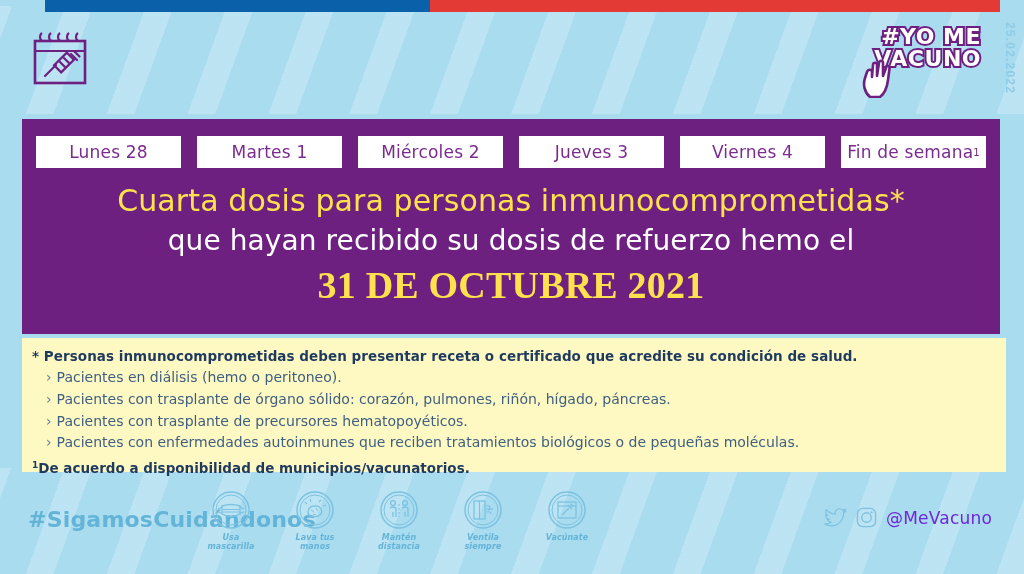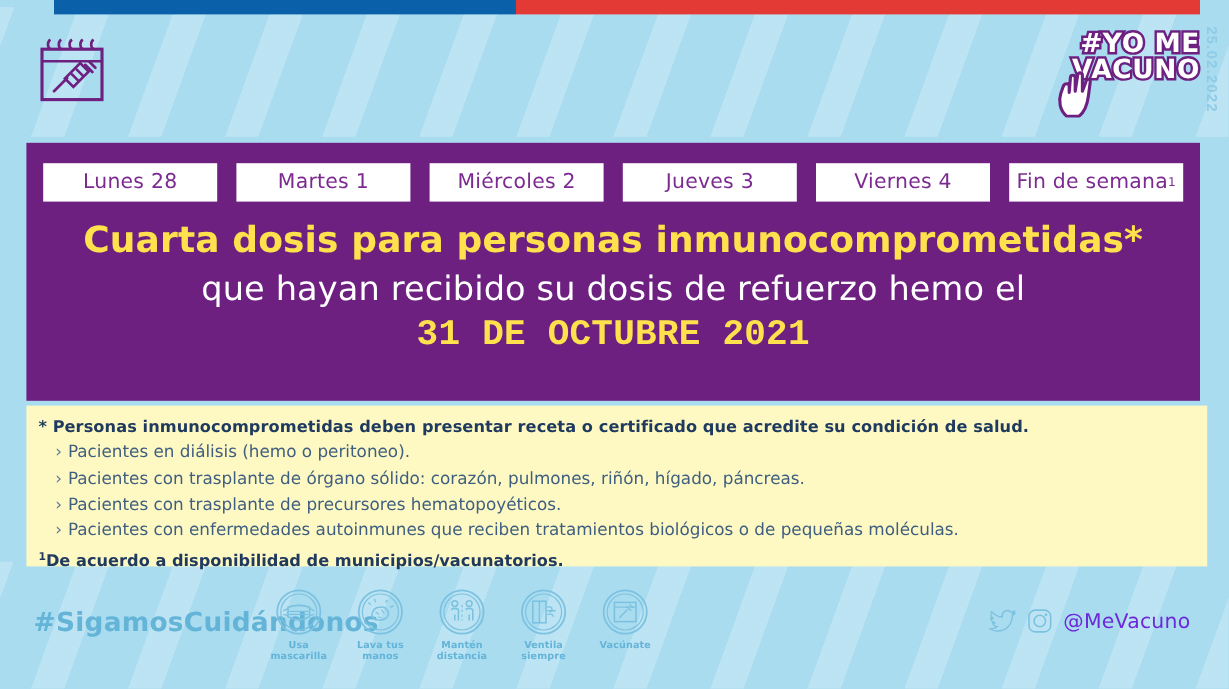--- a/index.html
+++ b/index.html
@@ -56,21 +56,21 @@
     letter-spacing:0.4px; line-height:1.02;
     font-family:"DejaVu Sans", sans-serif;
   }
   .subtitle {
     font-size:21px; font-weight:700; color:#6d2080;
     letter-spacing:0.3px; margin-top:4px;
     font-family:"DejaVu Sans", sans-serif;
   }
 
   
-  .brand { position:absolute; right:24px; top:26px; width:125px; height:72px; }
+  .brand { position:absolute; right:43px; top:26px; width:125px; height:72px; }
   .brand-text {
     position:absolute; right:0; top:0;
     text-align:right;
     font-family:"DejaVu Sans", sans-serif;
     font-weight:800; font-size:22px;
     color:#ffffff; line-height:0.98;
     letter-spacing:0.5px;
     -webkit-text-stroke:4px #6d2080;
     paint-order:stroke fill;
   }
@@ -91,33 +91,33 @@
   .day {
     flex:1 1 0; background:#ffffff;
     display:flex; align-items:center; justify-content:center;
     color:#7b2b8f; font-size:17px; letter-spacing:0.2px;
     font-family:"DejaVu Sans", sans-serif;
   }
   .day sup { font-size:10px; vertical-align:super; }
 
   .msg { position:absolute; left:0; top:64px; width:978px; text-align:center; }
   .msg-line1 {
-    font-size:30px; font-weight:700; color:#ffe14d;
+    font-size:30px; font-weight:400; color:#ffe14d;
     letter-spacing:0.1px;
     font-family:"DejaVu Sans", sans-serif;
   }
   .msg-line2 {
     font-size:28px; font-weight:400; color:#ffffff;
     margin-top:6px; letter-spacing:0.1px;
     font-family:"DejaVu Sans", sans-serif;
   }
   .msg-line3 {
-    font-size:30px; font-weight:800; color:#ffe14d;
+    font-size:38px; font-weight:800; color:#ffe14d;
     margin-top:6px; letter-spacing:0.2px;
-    font-family:Liberation Mono, monospace;
+    font-family:Liberation Serif, serif;
   }
 
   
   .notes {
     position:absolute; left:22px; top:338px;
     width:984px; height:134px;
     background:#fef9c3;
     padding:8px 0 0 10px;
   }
   .note-head {
@@ -139,21 +139,21 @@
   .note-foot sup { font-size:9px; vertical-align:super; }
 
   
   .hashtag {
     position:absolute; left:28px; top:507px;
     font-size:22px; font-weight:800; color:#64b4d8;
     letter-spacing:0.2px;
     font-family:"DejaVu Sans", sans-serif;
     text-align:center;
   }
-  .measures { position:absolute; left:223px; top:490px; display:flex; gap:16px; }
+  .measures { position:absolute; left:205px; top:490px; display:flex; gap:32px;font-style:italic; }
   .measure { width:52px; text-align:center; }
   .measure svg { display:block; margin:0 auto; }
   .measure-label {
     margin-top:3px; font-size:8px; font-weight:700;
     color:#64b4d8; line-height:1.18; letter-spacing:0.1px;
     font-family:"DejaVu Sans", sans-serif;
   }
 
   .social { position:absolute; right:32px; top:507px; display:flex; align-items:center; gap:9px; }
   .social-handle {

